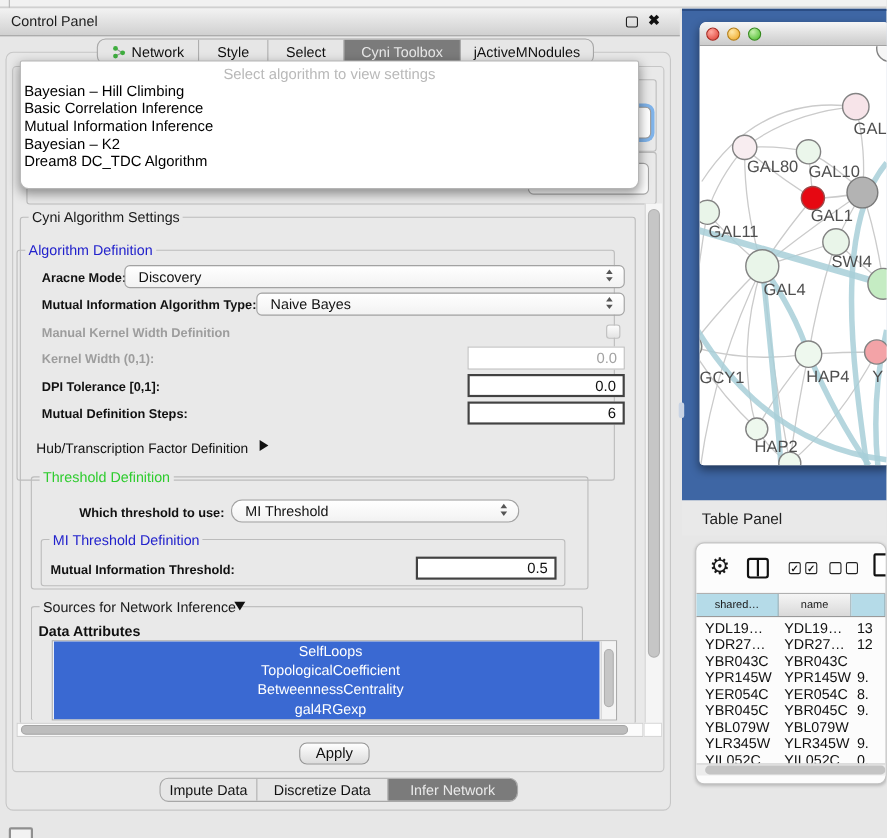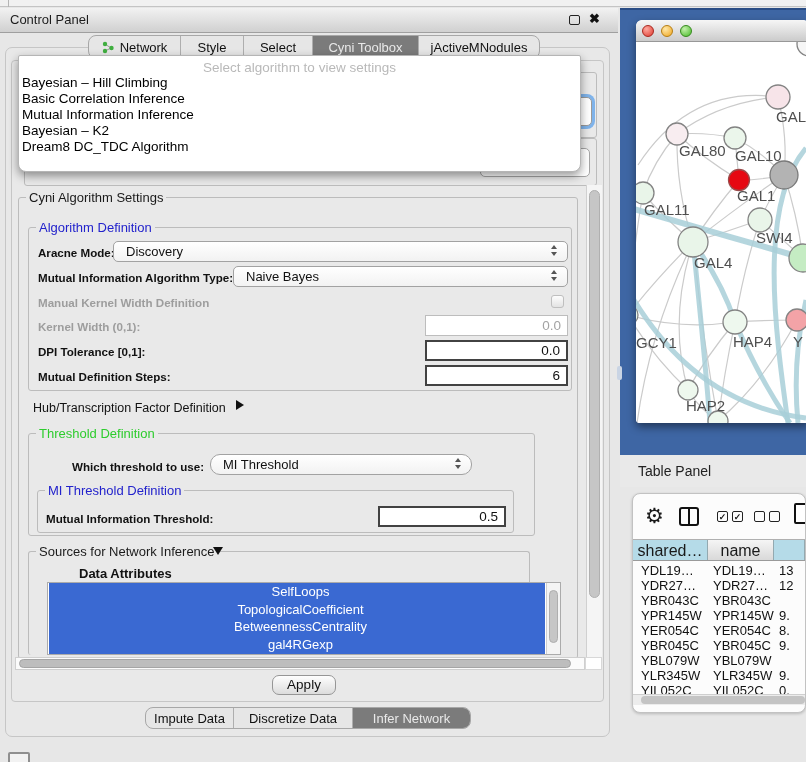--- a/index.html
+++ b/index.html
@@ -94,21 +94,21 @@
 .tp-title { position:absolute; left:18px; top:8px; font-size:14px; color:#222; }
 
 .table-window { left:632px; top:493px; width:174px; height:220px; background:#fcfcfc; border:1px solid #c2c2c2; border-radius:8px; box-shadow:0 1px 3px rgba(0,0,0,0.2); overflow:hidden; }
 .tw-gear { position:absolute; left:12px; top:11px; font-size:21px; color:#1a1a1a; line-height:21px; }
 .tw-cols { position:absolute; left:46px; top:13px; width:20px; height:19px; border:2px solid #111; border-radius:3px; }
 .tw-cols i { position:absolute; left:7px; top:0; width:2px; height:15px; background:#111; }
 .cb-pair { position:absolute; top:17px; display:flex; gap:4px; }
 .cb { width:11px; height:11px; border:1.5px solid #222; border-radius:2px; font-size:9px; font-weight:bold; color:#111; text-align:center; line-height:10px; }
 .tw-doc { position:absolute; left:161px; top:9px; width:18px; height:21px; border:2px solid #111; border-radius:2px; background:#fff; }
 .tw-header { position:absolute; left:0; top:45px; right:0; height:22px; display:flex; border-top:1px solid #b0b0b0; border-bottom:1px solid #9a9a9a; }
-.th-cell { height:100%; font-size:16px; color:#1a1a1a; text-align:center; line-height:21px; border-right:1px solid #93a9b0; overflow:hidden; }
+.th-cell { height:100%; font-size:10px; color:#1a1a1a; text-align:center; line-height:21px; border-right:1px solid #93a9b0; overflow:hidden; }
 .th-blue { background:#b5dbe8; }
 .th-gray { background:linear-gradient(#f5f5f5,#d9d9d9); }
 .tw-rows { position:absolute; left:0; top:69px; right:0; }
 .tw-row { display:flex; height:15px; font-size:13px; color:#111; }
 .tw-row span { display:block; white-space:nowrap; overflow:visible; }
 .tw-row .c1 { width:75px; padding-left:8px; }
 .tw-row .c2 { width:66px; padding-left:5px; }
 .tw-row .c3 { padding-left:5px; }
 .tw-hsb { position:absolute; left:0; right:0; top:200px; height:11px; background:#ececec; border-top:1px solid #cfcfcf; }
 .tw-hsb .thumb { position:absolute; left:8px; top:1px; right:0; height:8px; background:#c4c4c4; border-radius:4px; }
@@ -160,21 +160,21 @@
 
 <div class="frag grp" style="left:24px;top:72px;width:573px;height:66px;"></div>
 <div class="frag" style="left:480px;top:97px;width:112px;height:29px;background:#fff;border:1px solid #9a9a9a;border-radius:5px;box-shadow:0 0 0 3px #7fb3ea;"></div>
 <div class="frag grp" style="left:24px;top:138px;width:573px;height:48px;"></div>
 <div class="frag" style="left:480px;top:148px;width:110px;height:29px;background:#fff;border:1px solid #a5a5a5;border-radius:5px;"></div>
 
 <div class="grp" style="left:18px;top:197px;width:560px;height:462px;">
   <span class="grp-title">Cyni Algorithm Settings</span>
 </div>
 
-<div class="grp" style="left:28px;top:227px;width:544px;height:164px;">
+<div class="grp" style="left:15px;top:227px;width:544px;height:210px;">
   <span class="grp-title blue-t">Algorithm Definition</span>
 </div>
 <span class="lbl" style="left:38px;top:246px;">Aracne Mode:</span>
 <div class="combo" style="left:113px;top:241px;width:455px;height:21px;">
   <span class="cv">Discovery</span>
   <span class="spin">
       <i class="up"></i>
       <i class="dn"></i>
     </span>
 </div>
@@ -212,21 +212,21 @@
 <div class="grp" style="left:37px;top:490px;width:477px;height:43px;padding-left:24px;">
   <span class="grp-title blue-t">MI Threshold Definition</span>
 </div>
 <span class="lbl" style="left:46px;top:512px;">Mutual Information Threshold:</span>
 <div class="field strong" style="left:378px;top:506px;width:128px;height:21px;line-height:17px;">0.5</div>
 
 <div class="grp" style="left:28px;top:551px;width:502px;height:104px;border-bottom:none;">
   <span class="grp-title">Sources for Network Inference</span>
 </div>
 <div class="tri-down" style="left:213px;top:547px;"></div>
-<span class="lbl" style="left:35px;top:566px;font-size:13px;margin-left:44px;">Data Attributes</span>
+<span class="lbl" style="left:35px;top:566px;font-size:13px;">Data Attributes</span>
 
 <div class="abs attr-list">
   <div class="attr-items">
 
   <div class="attr-item">SelfLoops</div>
       <div class="attr-item">TopologicalCoefficient</div>
       <div class="attr-item">BetweennessCentrality</div>
       <div class="attr-item">gal4RGexp</div>
     </div>
   <div class="list-vsb">

